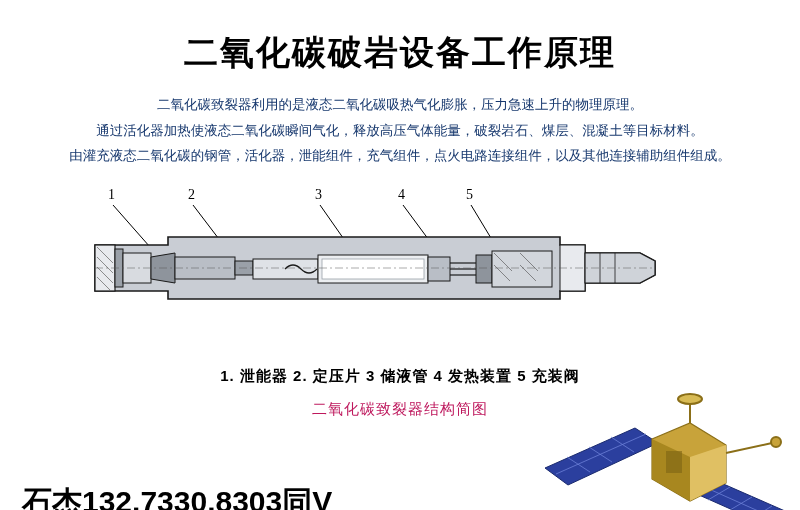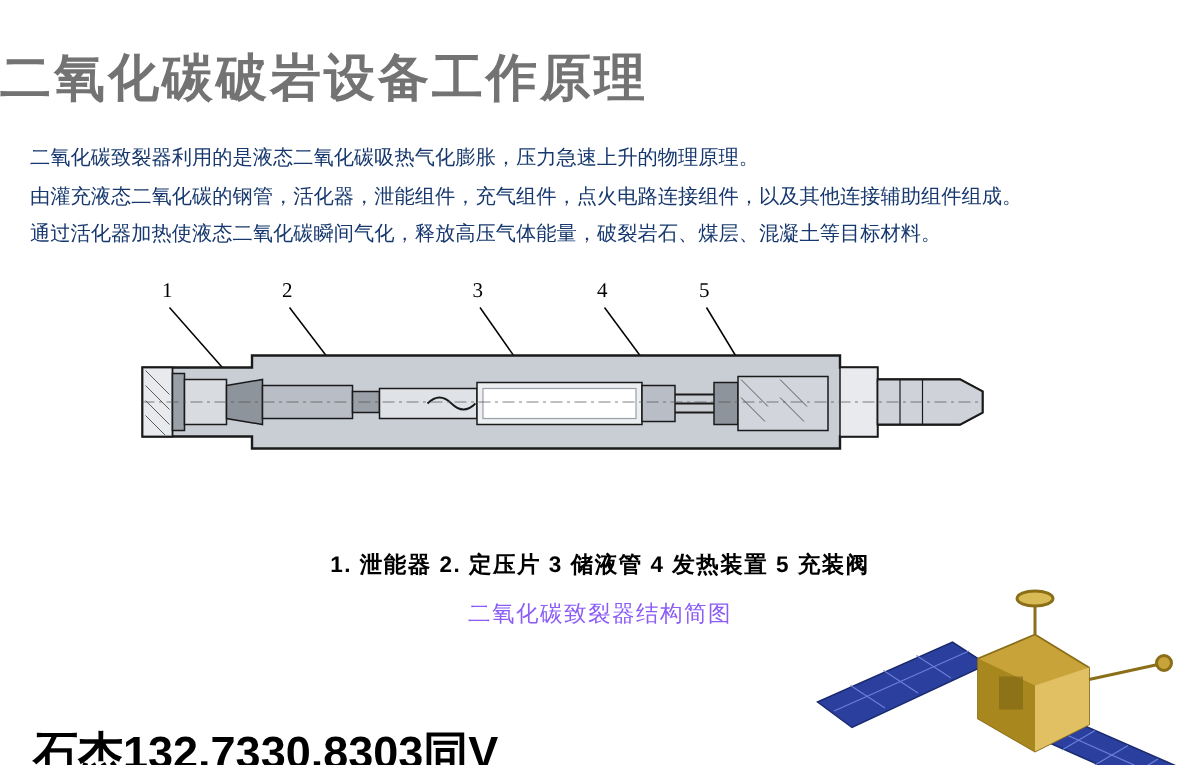--- a/index.html
+++ b/index.html
@@ -14,31 +14,32 @@
     color: #111;
     overflow: hidden;
     position: relative;
   }
   .page {
     position: relative;
     width: 800px;
     height: 510px;
   }
   .title {
+    text-align: center;
     font-size: 34px;
     font-weight: bold;
     letter-spacing: 2px;
-    color: #737373;
+    color: #000000;
     padding-top: 10px;
     line-height: 1.15;
   }
   .paragraphs {
     margin-top: 14px;
     padding: 0 20px;
-    text-align: left;
+    text-align: center;
   }
   .para {
     font-size: 13.5px;
     color: #17386e;
     line-height: 1.55;
     margin: 5px 0;
     white-space: nowrap;
   }
   
   .diagram {
@@ -65,21 +66,21 @@
     text-align: center;
     font-size: 15px;
     color: #000;
     margin-top: 2px;
     letter-spacing: 1px;
     font-weight: bold;
   }
   .caption-line {
     text-align: center;
     font-size: 15px;
-    color: #8b5cf6;
+    color: #be185d;
     margin-top: 14px;
     letter-spacing: 1px;
   }
   .watermark {
     position: absolute;
     left: 22px;
     bottom: 10px;
     font-size: 30px;
     font-weight: bold;
     color: #000;
@@ -95,22 +96,22 @@
 </style>
 </head>
 <body>
 
 <div class="page">
 
   <h1 class="title">二氧化碳破岩设备工作原理</h1>
 
   <div class="paragraphs">
     <p class="para">二氧化碳致裂器利用的是液态二氧化碳吸热气化膨胀，压力急速上升的物理原理。</p>
+    <p class="para">通过活化器加热使液态二氧化碳瞬间气化，释放高压气体能量，破裂岩石、煤层、混凝土等目标材料。</p>
     <p class="para">由灌充液态二氧化碳的钢管，活化器，泄能组件，充气组件，点火电路连接组件，以及其他连接辅助组件组成。</p>
-    <p class="para">通过活化器加热使液态二氧化碳瞬间气化，释放高压气体能量，破裂岩石、煤层、混凝土等目标材料。</p>
   </div>
 
   <div class="diagram">
 
     <svg class="callouts" viewBox="0 0 800 190">
 
       <g stroke="#000" stroke-width="1" fill="none">
         <line x1="113" y1="30" x2="150" y2="72"></line>
         <line x1="193" y1="30" x2="225" y2="72"></line>
         <line x1="320" y1="30" x2="355" y2="80"></line>

